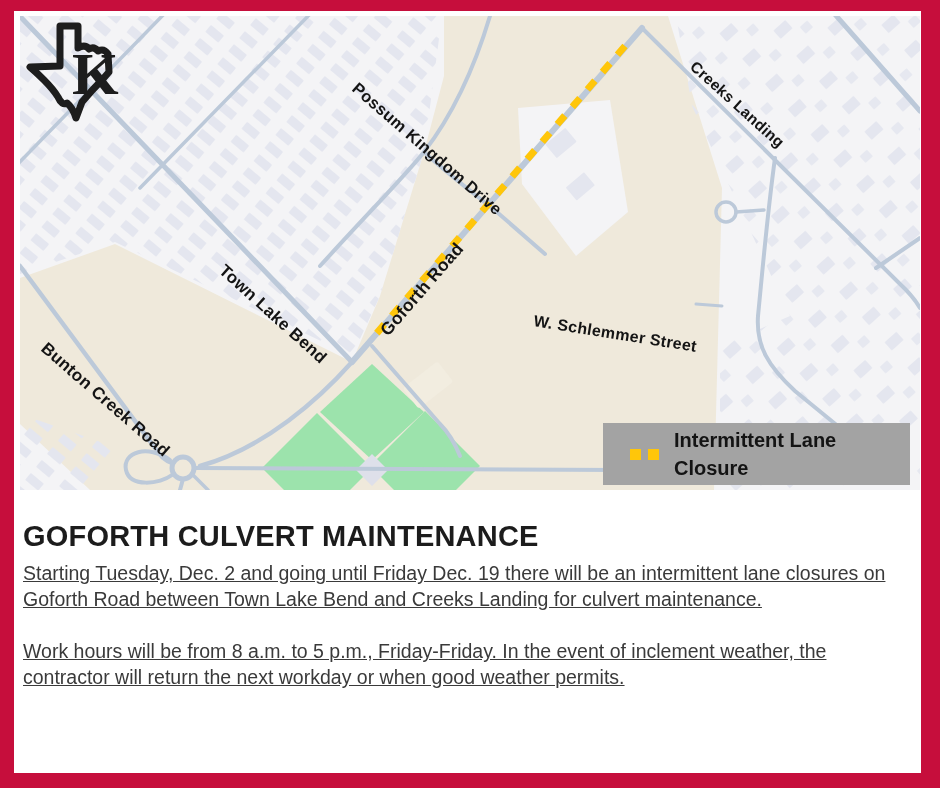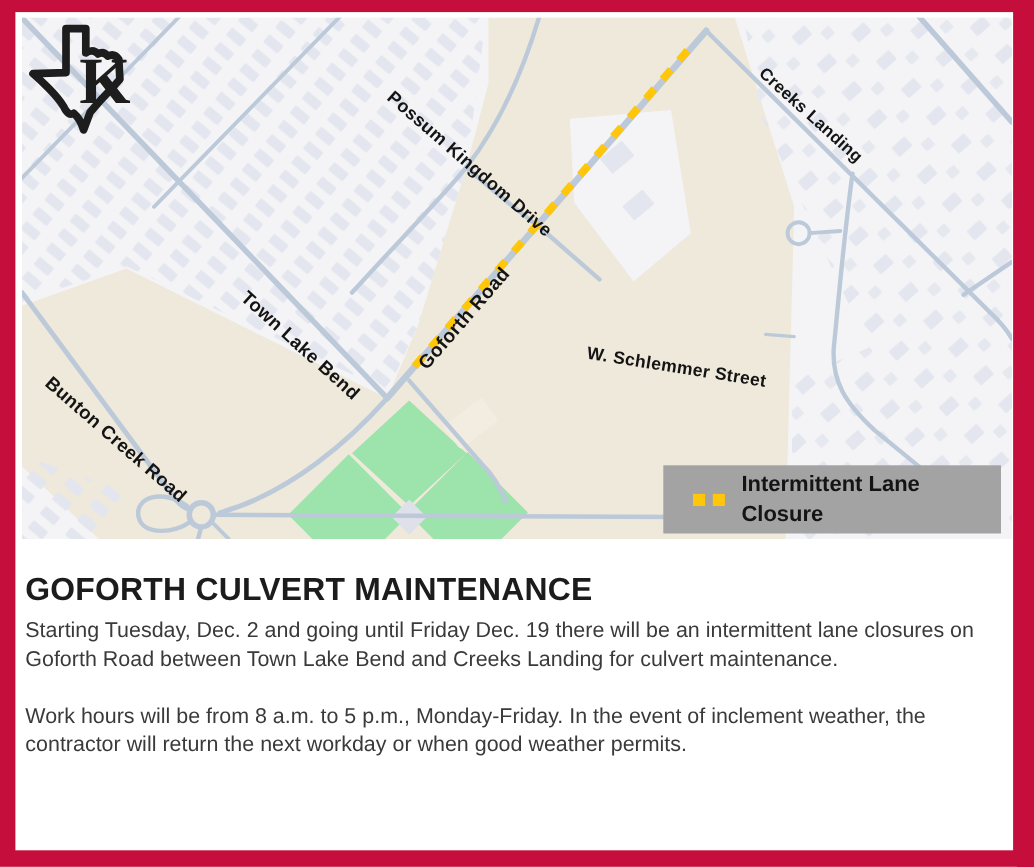--- a/index.html
+++ b/index.html
@@ -38,21 +38,21 @@
   }
   .text-block{
     position:absolute;left:9px;top:484px;width:880px;color:#3a3a3a;margin-top:25px;
   }
   .text-block h1{
     margin:0 0 7px 0;font-size:29px;line-height:1.15;
     font-weight:800;color:#1c1c1c;letter-spacing:.2px;
   }
   .text-block p{
     margin:0 0 26px 0;max-width:872px;
-    font-size:19.5px;line-height:26px;font-weight:400;
+    font-size:19.5px;line-height:26px;font-weight:400;text-decoration:underline;
   }
 </style>
 </head>
 <body>
 
 <div class="card">
 
   <div class="map">
     <svg class="basemap" width="900" height="474" viewBox="0 0 900 474">
       <defs>
@@ -133,16 +133,16 @@
         <span class="sq"></span>
         <span class="sq"></span>
       </div>
       <div class="cap">Intermittent Lane Closure</div>
     </div>
   </div>
 
   <div class="text-block">
     <h1>GOFORTH CULVERT MAINTENANCE</h1>
     <p>Starting Tuesday, Dec. 2 and going until Friday Dec. 19 there will be an intermittent lane closures on Goforth Road between Town Lake Bend and Creeks Landing for culvert maintenance.</p>
-    <p>Work hours will be from 8 a.m. to 5 p.m., Monday-Friday. In the event of inclement weather, the contractor will return the next workday or when good weather permits.</p>
+    <p>Work hours will be from 8 a.m. to 5 p.m., Friday-Friday. In the event of inclement weather, the contractor will return the next workday or when good weather permits.</p>
   </div>
 
 </div>
 
 </body></html>

